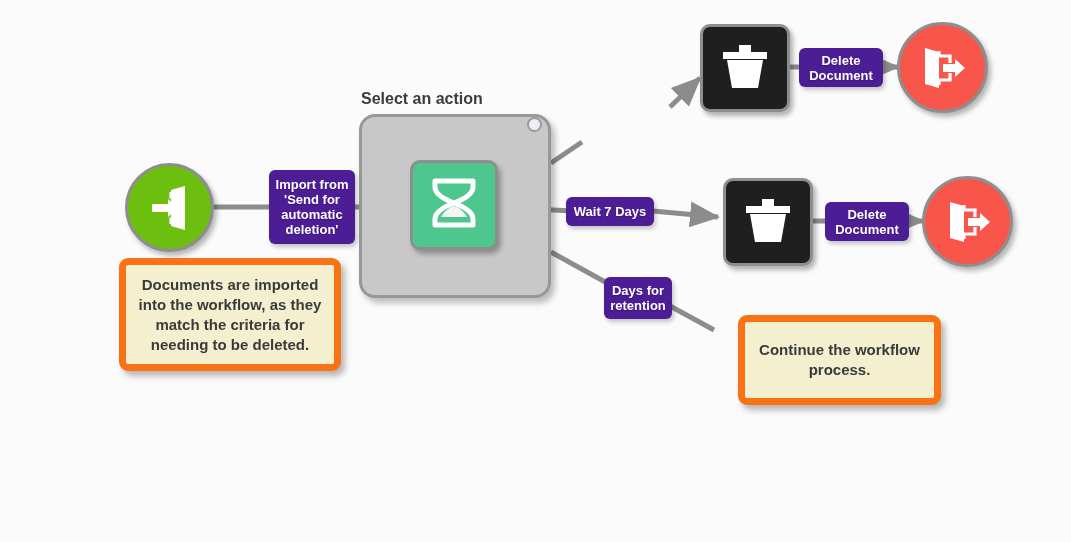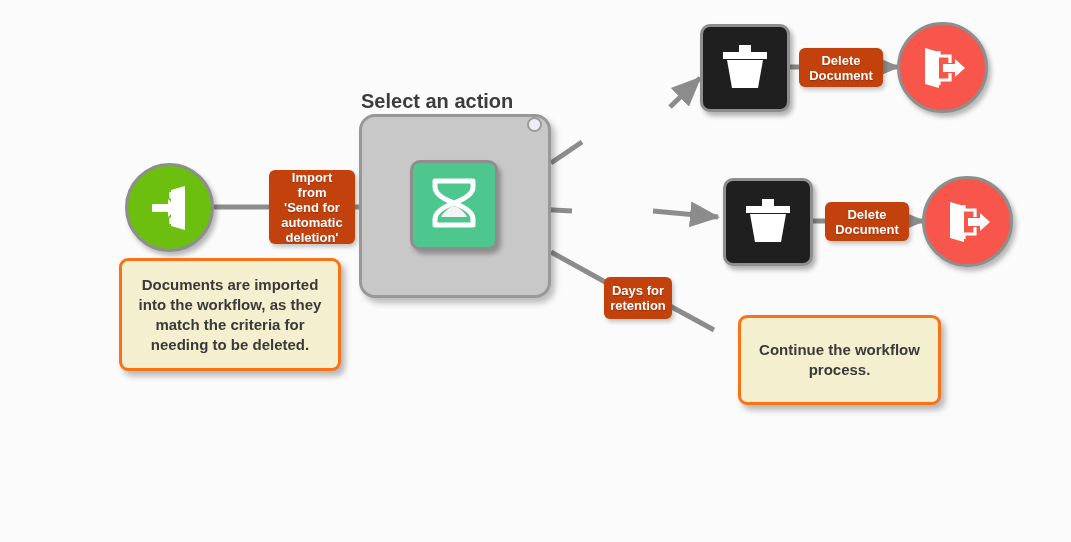--- a/index.html
+++ b/index.html
@@ -43,41 +43,41 @@
     box-sizing: border-box;
     box-shadow: 3px 4px 5px rgba(0,0,0,0.30);
     display: flex;
     align-items: center;
     justify-content: center;
   }
 
   
   .edge-label {
     position: absolute;
-    background: #c2410c;
+    background: #4c1d95;
     color: #ffffff;
     font-size: 13px;
     font-weight: bold;
     line-height: 15px;
     text-align: center;
     border-radius: 6px;
     box-sizing: border-box;
-    padding: 5px 21px;
+    padding: 5px 5px;
     display: flex;
     align-items: center;
     justify-content: center;
     text-shadow: 0 1px 1px rgba(0,0,0,0.25);
     box-shadow: 2px 3px 4px rgba(0,0,0,0.22);
   }
 
   
   .note {
     position: absolute;
     background: #f3efcf;
-    border: 3px solid #f97316;
+    border: 7px solid #f97316;
     border-radius: 9px;
     box-sizing: border-box;
     color: #3a3a3a;
     font-size: 15px;
     font-weight: bold;
     line-height: 20px;
     text-align: center;
     padding: 8px 10px;
     display: flex;
     align-items: center;
@@ -91,21 +91,21 @@
     position: absolute;
     background: #c8c8c8;
     border: 3px solid #989898;
     border-radius: 16px;
     box-sizing: border-box;
     box-shadow: 4px 5px 6px rgba(0,0,0,0.26);
   }
   #group-title {
     position: absolute;
     color: #3c3c3c;
-    font-size: 20px;
+    font-size: 16px;
     font-weight: bold;
     white-space: nowrap;
   }
   #group-badge {
     position: absolute;
     width: 15px;
     height: 15px;
     border-radius: 50%;
     background: #eceef7;
     border: 2px solid #9a9a9a;
@@ -210,20 +210,21 @@
         <path d="M6 4 L20 8 L20 44 L6 40 Z" fill="#ffffff"></path>
         <path d="M20 7 L20 12 L31 12 L31 19 M31 29 L31 36 L20 36 L20 41" fill="none" stroke="#ffffff" stroke-width="3.2"></path>
         <path d="M24 20 L36 20 L36 15 L46 24 L36 33 L36 28 L24 28 Z" fill="#ffffff"></path>
       </svg>
     </span>
   </div>
 
   <div class="edge-label" style="left:269px; top:170px; width:86px; height:74px;">Import from 'Send for automatic deletion'</div>
 
 
+  <div class="edge-label" style="left:566px; top:197px; width:88px; height:29px;">Wait 7 Days</div>
 
   <div class="edge-label" style="left:604px; top:277px; width:68px; height:42px;">Days for retention</div>
 
   <div class="edge-label" style="left:799px; top:48px; width:84px; height:39px;">Delete Document</div>
 
   <div class="edge-label" style="left:825px; top:202px; width:84px; height:39px;">Delete Document</div>
 
   <div class="note" style="left:119px; top:258px; width:222px; height:113px;">Documents are imported into the workflow, as they match the criteria for needing to be deleted.</div>
 
 

